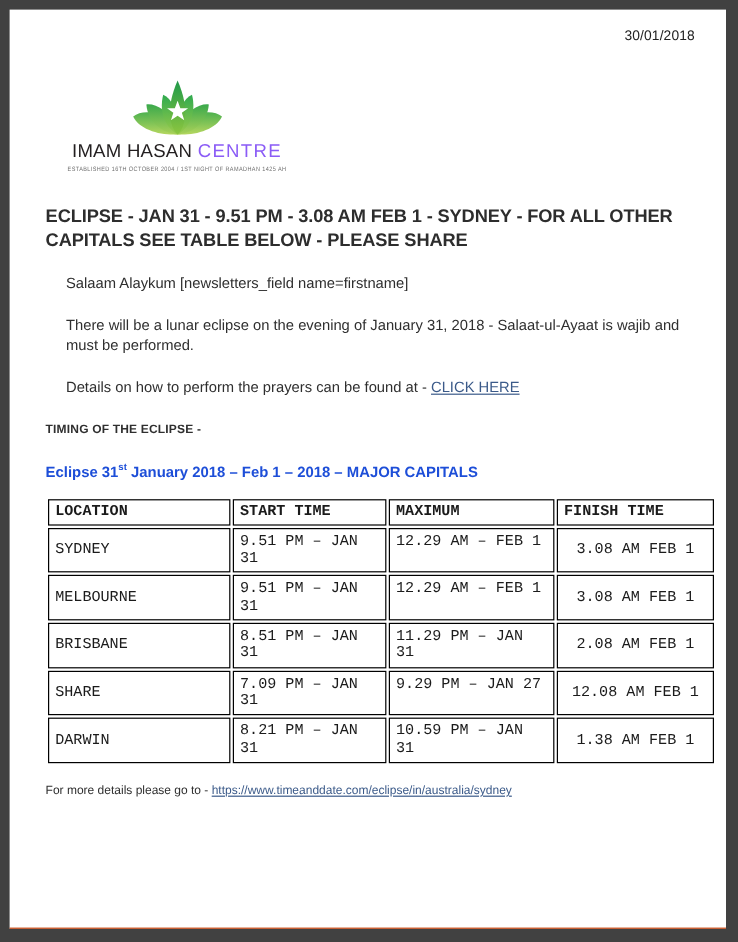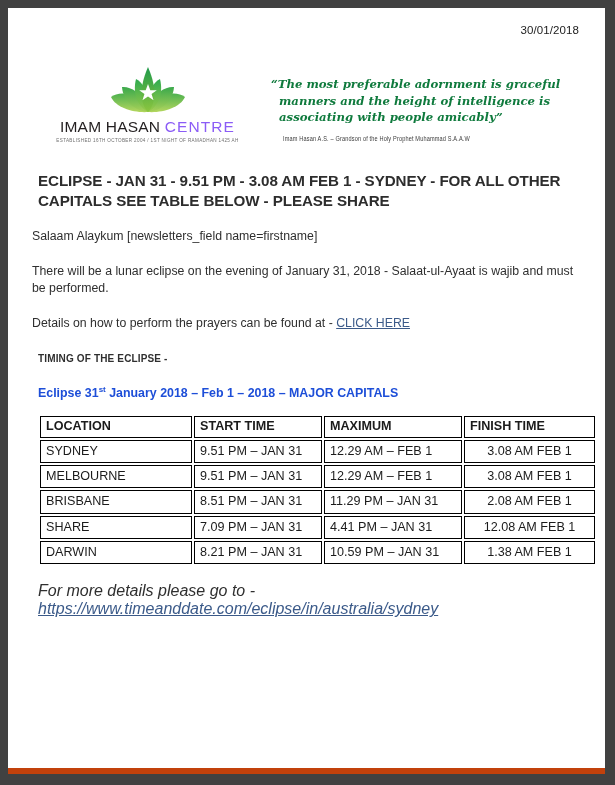--- a/index.html
+++ b/index.html
@@ -23,21 +23,21 @@
     background: #414141;
     padding: 8px 0 0 8px;
   }
   .page-sheet {
     position: relative;
     box-sizing: border-box;
     width: 597px;
     height: 766px;
     background: #ffffff;
     overflow: hidden;
-    border-bottom: 6px solid #c2410c;
+    border-bottom: 1px solid #c2410c;
   }
   .page-inner {
     position: relative;
     box-sizing: border-box;
     padding: 0 22px;
     height: 100%;
   }
 
   
   .date-line {
@@ -125,21 +125,21 @@
     line-height: 1.32;
     margin: 28px 0 0 8px;
     letter-spacing: -0.1px;
   }
 
   
   .body-text {
     font-size: 12.3px;
     color: #2f2f2f;
     line-height: 1.42;
-    margin: 17px 0 0 2px;
+    margin: 17px 0 0 25px;
   }
 
   a.inline-link {
     color: #3b5a89;
     text-decoration: underline;
   }
 
   .section-heading {
     font-size: 10px;
     font-weight: bold;
@@ -158,20 +158,21 @@
     vertical-align: super;
   }
 
   
   .timing-table {
     margin: 14px 0 12px 8px;
     border-collapse: separate;
     border-spacing: 2px;
     width: 553px;
     table-layout: fixed;
+    font-family: Liberation Mono, monospace;
   }
   .timing-table th,
   .timing-table td {
     border: 1px solid #000000;
     font-size: 12.6px;
     color: #1b1b1b;
     padding: 3px 5px 4px 5px;
     vertical-align: top;
     line-height: 1.14;
     font-weight: normal;
@@ -184,24 +185,23 @@
     padding-bottom: 3px;
   }
   .timing-table td.loc { vertical-align: middle; }
   .timing-table td.fin { text-align: center; vertical-align: middle; }
   .col-loc  { width: 152px; }
   .col-start{ width: 128px; }
   .col-max  { width: 138px; }
   .col-fin  { width: 131px; }
 
   .footer-line {
-    font-size: 16px;
+    font-size: 10px;
     color: #2f2f2f;
     margin: 16px 0 0 8px;
-    font-style: italic;
   }
 </style>
 </head>
 <body>
 
 <div class="page-frame">
   <div class="page-sheet">
     <div class="page-inner">
 
       <div class="date-line">30/01/2018</div>
@@ -244,24 +244,20 @@
             <path d="M80 96 C66 82 60 52 80 6 C100 52 94 82 80 96 Z" fill="url(#gdark)"></path>
 
             <path d="M80 40 L84.6 52.4 L97.6 52.4 L87.1 60.1 L91.1 72.6 L80 64.9 L68.9 72.6 L72.9 60.1 L62.4 52.4 L75.4 52.4 Z" fill="#ffffff"></path>
           </svg>
           <div class="logo-wordmark">
             <span class="w-bold">IMAM HASAN</span><span>&nbsp;</span><span class="w-light">CENTRE</span>
           </div>
           <div class="logo-sub">ESTABLISHED 16TH OCTOBER 2004 / 1ST NIGHT OF RAMADHAN 1425 AH</div>
         </div>
 
-        <div class="quote-block">
-          <p class="quote-text">“The most preferable adornment is graceful manners and the height of intelligence is associating with people amicably”</p>
-          <div class="quote-attr">Imam Hasan A.S. – Grandson of the Holy Prophet Muhammad S.A.A.W</div>
-        </div>
 
       </div>
 
       <h1 class="headline">ECLIPSE - JAN 31 - 9.51 PM - 3.08 AM FEB 1 - SYDNEY - FOR ALL OTHER CAPITALS SEE TABLE BELOW - PLEASE SHARE</h1>
 
       <p class="body-text">Salaam Alaykum [newsletters_field name=firstname]</p>
 
       <p class="body-text">There will be a lunar eclipse on the evening of January 31, 2018 - Salaat-ul-Ayaat is wajib and must be performed.</p>
 
       <p class="body-text"><span>Details on how to perform the prayers can be found at - </span><a class="inline-link" href="#">CLICK HERE</a></p>
@@ -300,21 +296,21 @@
           </tr>
           <tr>
             <td class="loc">BRISBANE</td>
             <td>8.51 PM – JAN 31</td>
             <td>11.29 PM – JAN 31</td>
             <td class="fin">2.08 AM FEB 1</td>
           </tr>
           <tr>
             <td class="loc">SHARE</td>
             <td>7.09 PM – JAN 31</td>
-            <td> 4.41 PM – JAN 31</td>
+            <td> 9.29 PM – JAN 27</td>
             <td class="fin">12.08 AM FEB 1</td>
           </tr>
           <tr>
             <td class="loc">DARWIN</td>
             <td>8.21 PM – JAN 31</td>
             <td>10.59 PM – JAN 31</td>
             <td class="fin">1.38 AM FEB 1</td>
           </tr>
         </tbody>
       </table>

